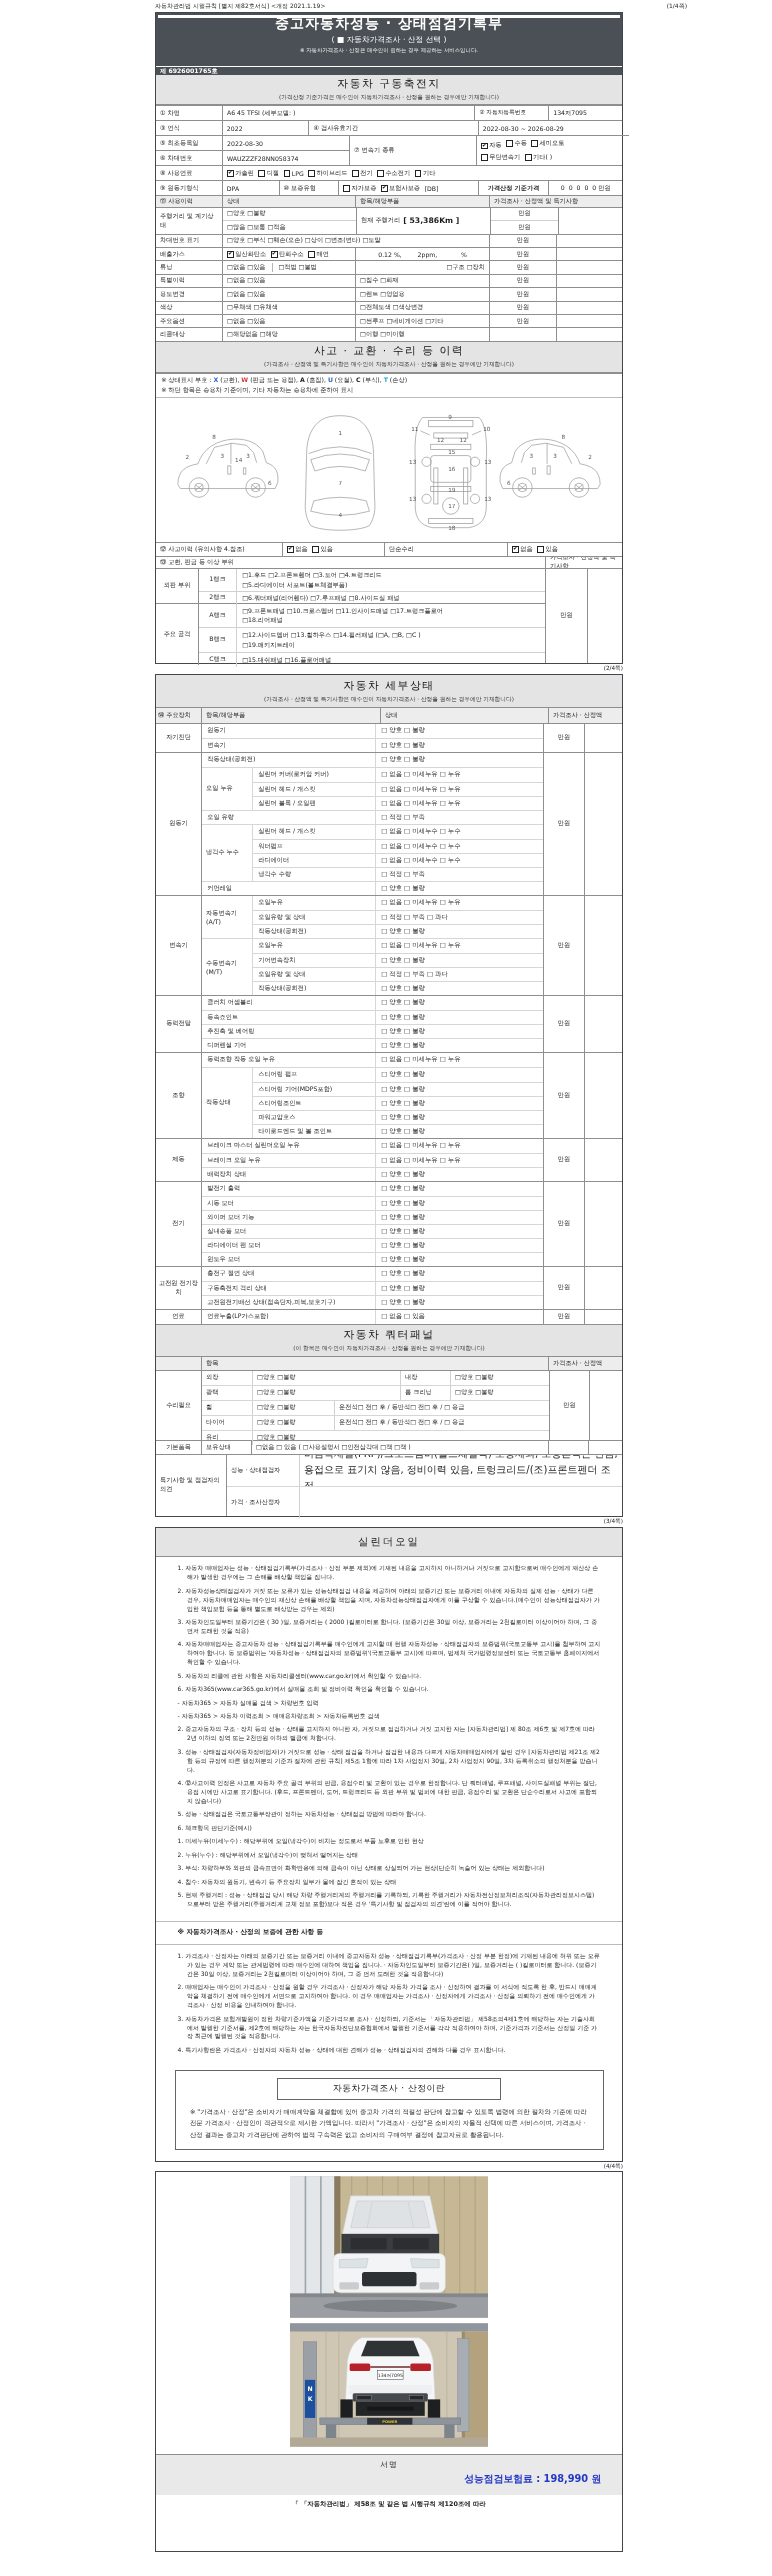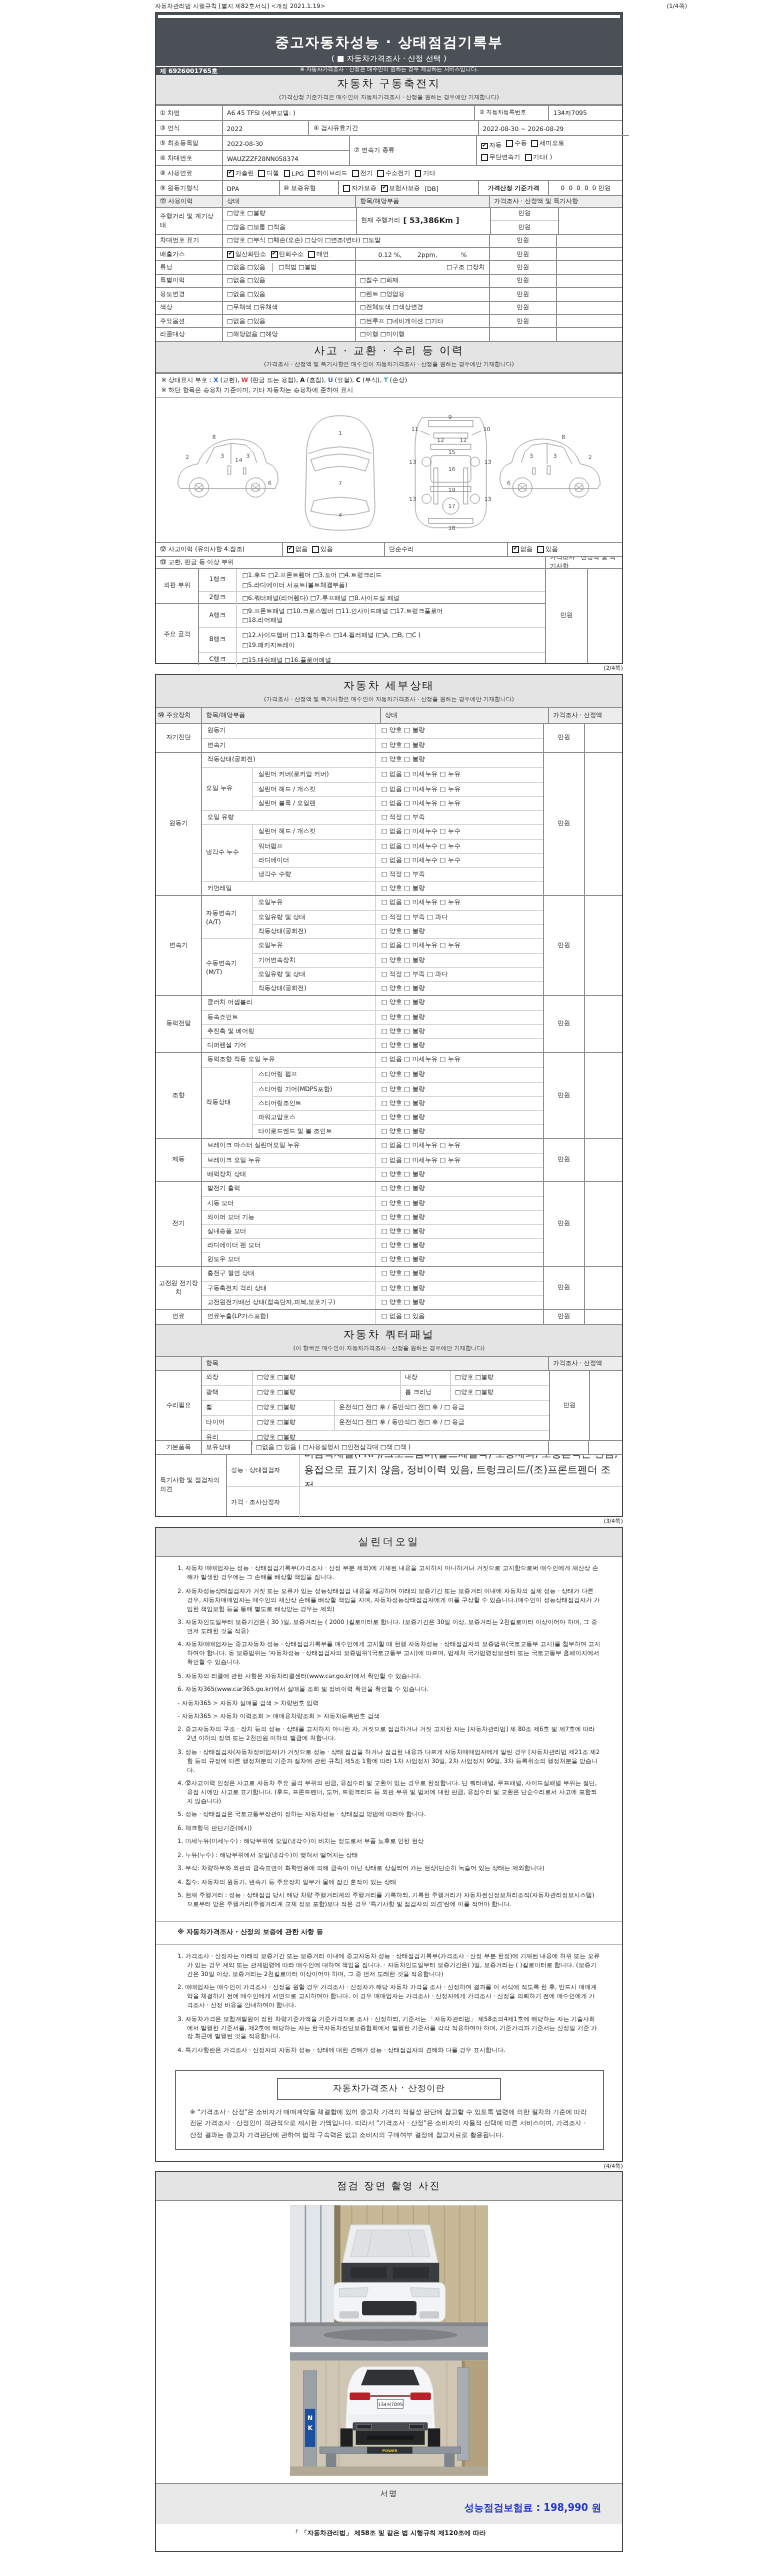--- a/index.html
+++ b/index.html
@@ -7,21 +7,21 @@
        font-family:"DejaVu Sans","Liberation Sans",sans-serif;color:#1c1c1c}
   .caption{width:532px;margin:1.5px 0 1px 155px;display:flex;justify-content:space-between;
            font-size:6px;color:#222}
   .doc{width:468px;margin-left:155px}
   .pageblock{border:1.5px solid #43464a;background:#fff;box-sizing:content-box}
   .gap{height:10.3px;display:flex;justify-content:flex-end;align-items:center;font-size:5.7px;color:#222}
 
   
   .dochead{background:#4b5056;position:relative;height:53px;text-align:center;color:#fff}
   .dochead .strip{position:absolute;top:2.1px;left:2.1px;right:2.1px;height:3.1px;background:#fff}
-  .dochead .t{padding-top:21px;font-size:14px;letter-spacing:1px;font-weight:bold}
+  .dochead .t{padding-top:2px;font-size:14px;letter-spacing:1px;font-weight:bold}
   .dochead .s{font-size:7.7px;margin-top:2.6px}
   .dochead .n{font-size:5.4px;margin-top:2.1px;color:#eee}
   .serialbar{background:#4b5056;color:#fff;font-size:6.2px;font-weight:bold;height:8.8px;
              line-height:8.8px;padding-left:4.1px;border-top:0.5px solid #fff}
 
   
   .sechead{background:#e4e4e4;border-bottom:0.5px solid #8e8e8e;display:flex;flex-direction:column;
            align-items:center;justify-content:center}
   .sechead .t{font-size:10.8px;letter-spacing:1.5px;color:#111}
   .sechead .s{font-size:5.7px;color:#333;margin-top:3.1px}
@@ -883,23 +883,20 @@
       <div class="vtitle">자동차가격조사 · 산정이란</div>
       <div class="vbody">※ "가격조사 · 산정"은 소비자가 매매계약을 체결함에 있어 중고차 가격의 적절성 판단에 참고할 수 있도록 법령에 의한 절차와 기준에 따라 전문 가격조사 · 산정인이 객관적으로 제시한 가액입니다. 따라서 "가격조사 · 산정"은 소비자의 자율적 선택에 따른 서비스이며, 가격조사 · 산정 결과는 중고차 가격판단에 관하여 법적 구속력은 없고 소비자의 구매여부 결정에 참고자료로 활용됩니다.</div>
     </div>
   </div>
 
   <div class="gap" style="height:8.8px">
     <span>(4/4쪽)</span>
   </div>
 
   <div class="pageblock" style="height:379px;overflow:hidden">
-    <div class="sechead h54">
-      <div class="t" style="font-size:9.8px">점검 장면 촬영 사진</div>
-    </div>
 
     <div class="photobox">
       <svg width="198" height="142" viewBox="0 0 385 275">
         <rect x="0" y="0" width="385" height="275" fill="#c6b795"></rect>
         <g stroke="#b3a382" stroke-width="2">
           <line x1="120" y1="0" x2="120" y2="230"></line>
             <line x1="150" y1="0" x2="150" y2="230"></line>
           <line x1="180" y1="0" x2="180" y2="230"></line>
             <line x1="210" y1="0" x2="210" y2="230"></line>
           <line x1="240" y1="0" x2="240" y2="230"></line>

